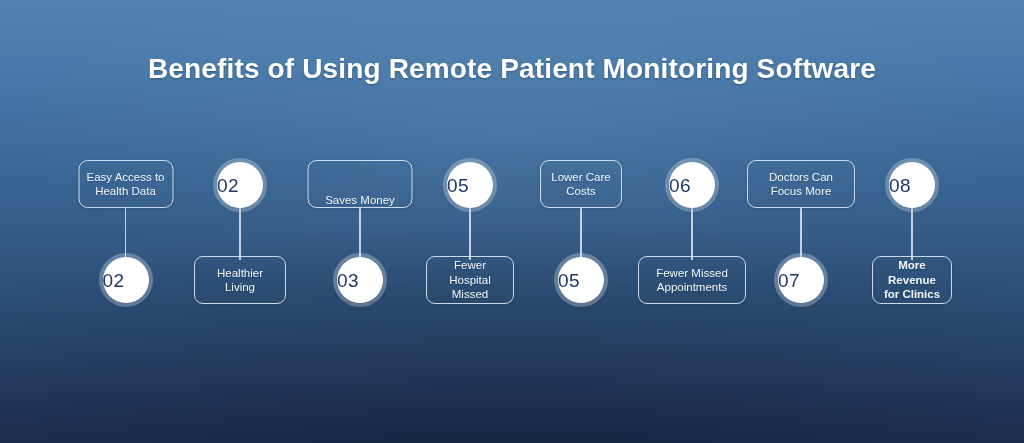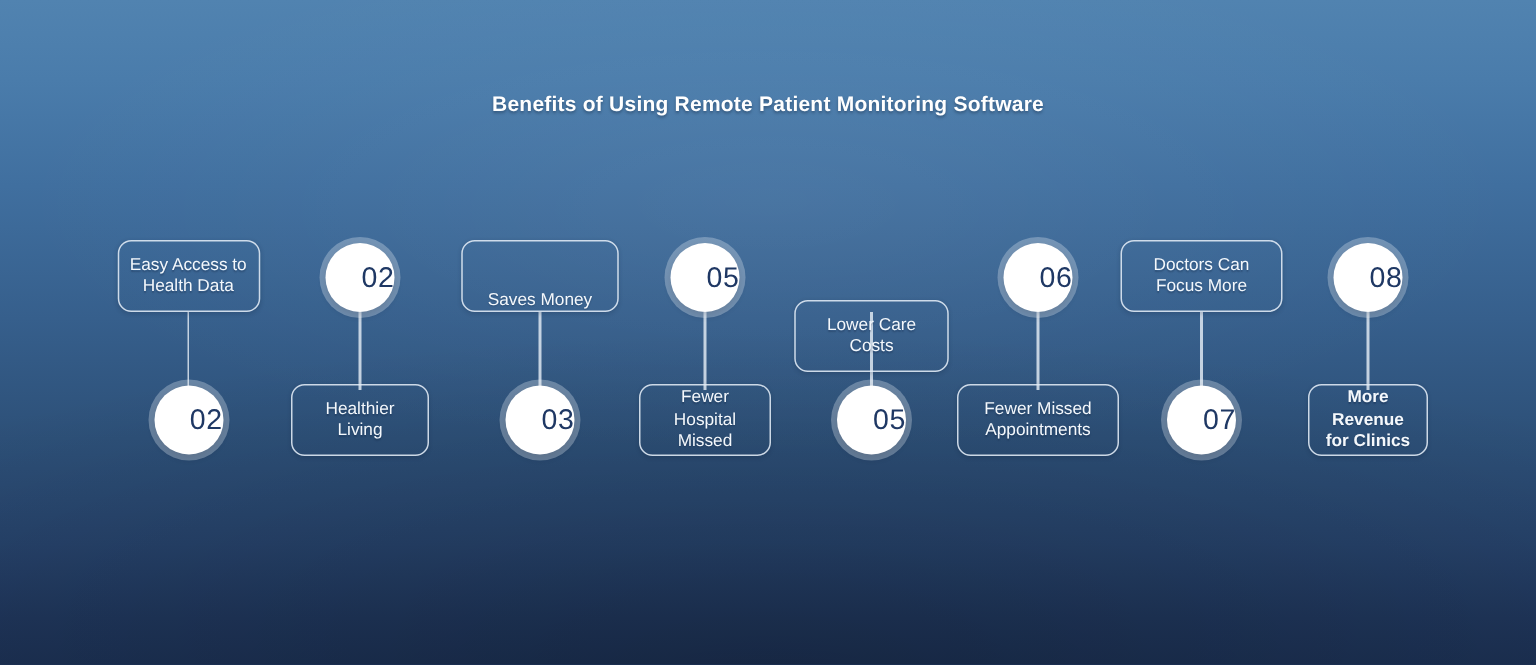--- a/index.html
+++ b/index.html
@@ -48,21 +48,21 @@
   }
 
   
   .title {
     position: absolute;
     top: 55px;
     left: 0;
     width: 1024px;
     text-align: center;
     color: #ffffff;
-    font-size: 14px;
+    font-size: 28px;
     font-weight: bold;
     letter-spacing: 0.15px;
     line-height: 28px;
     white-space: nowrap;
     text-shadow: 0 1px 2px rgba(10,25,48,0.38);
     z-index: 4;
   }
 
   
   .items-layer {
@@ -119,21 +119,21 @@
     position: absolute;
     left: 50%;
     transform: translateX(-50%);
     box-sizing: border-box;
     width: 46px;
     height: 46px;
     border-radius: 50%;
     background: #ffffff;
     display: flex;
     align-items: center;
-    justify-content: flex-end;
+    justify-content: flex-start;
     z-index: 2;
     box-shadow:
       0 0 0 4px rgba(236,242,248,0.30),
       0 2px 5px rgba(10,24,46,0.30);
   }
   .num-circle .num-text {
     color: #1f3864;
     font-size: 19px;
     font-weight: normal;
     letter-spacing: 0.4px;
@@ -187,21 +187,21 @@
         <div class="connector"></div>
         <div class="label-box" style="width: 88px;">
           <span class="label-text">Fewer Hospital Missed</span>
         </div>
         <div class="num-circle">
           <span class="num-text">05</span>
         </div>
       </div>
       <div class="item odd" style="width: 103px; left: 529.5px;">
         <div class="connector"></div>
-        <div class="label-box" style="width: 103px; margin-top: 40px;">
+        <div class="label-box" style="width: 82px;">
           <span class="label-text">Lower Care Costs</span>
         </div>
         <div class="num-circle">
           <span class="num-text">05</span>
         </div>
       </div>
       <div class="item even" style="width: 92px; left: 646px;">
         <div class="connector"></div>
         <div class="label-box" style="width: 108px;">
           <span class="label-text">Fewer Missed Appointments</span>

